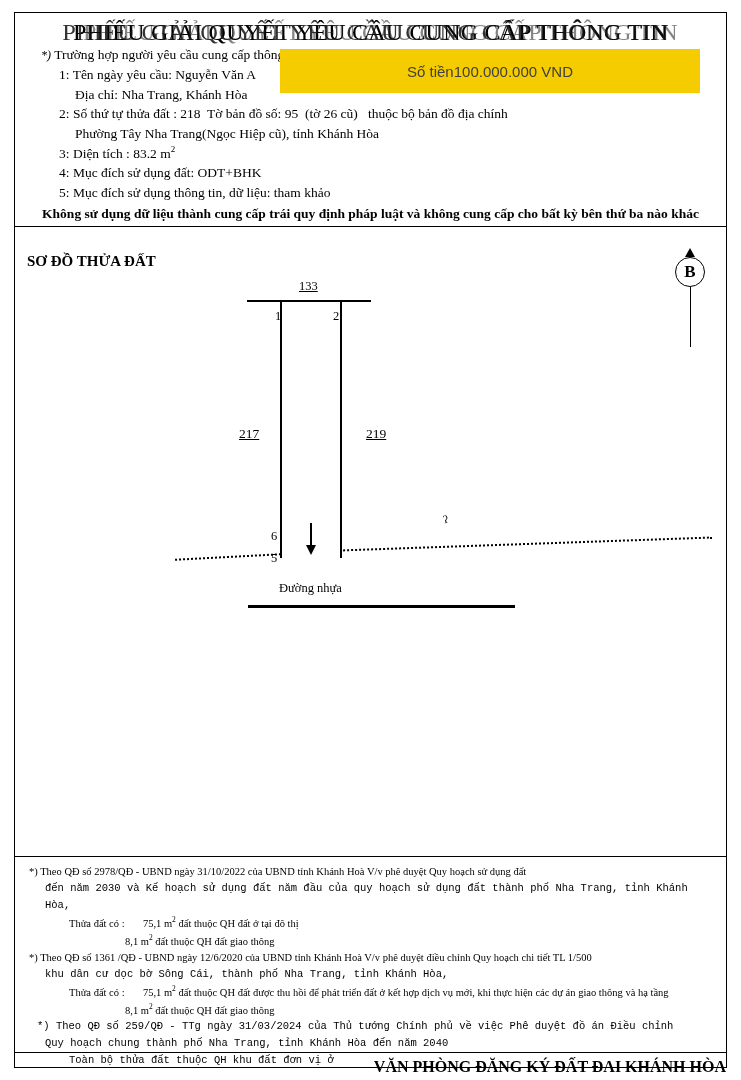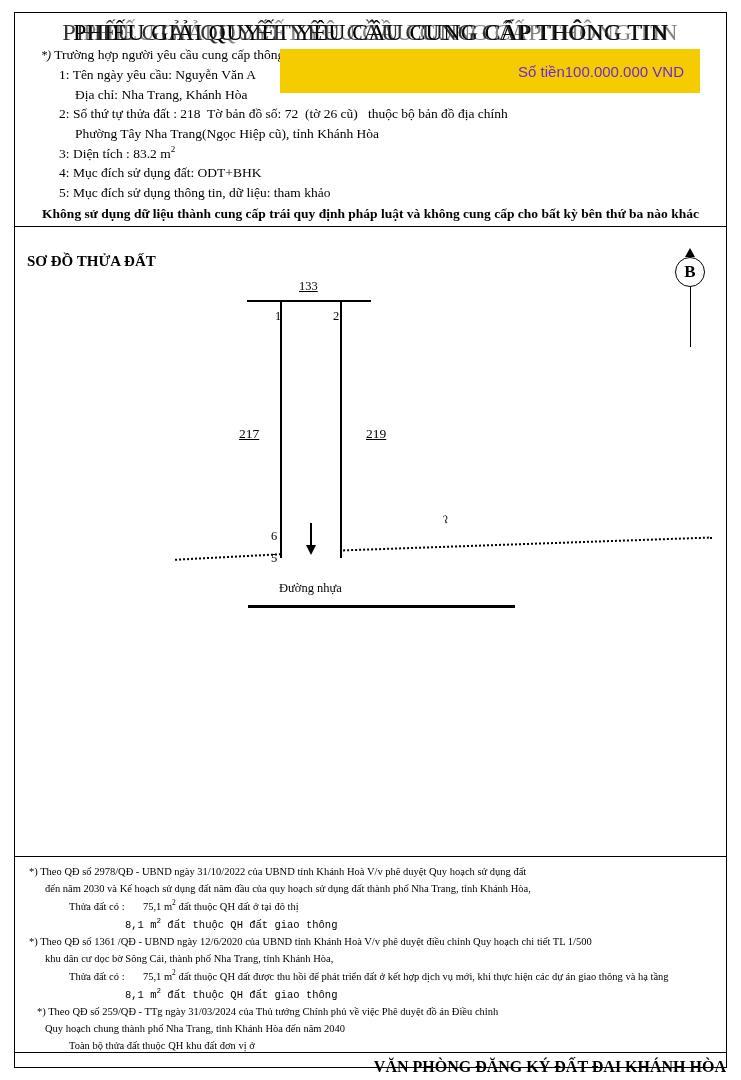--- a/index.html
+++ b/index.html
@@ -71,25 +71,25 @@
   
   .money-bar {
     position: absolute;
     left: 265px;
     top: 36px;
     width: 420px;
     height: 44px;
     background: #f5cc00;
     display: flex;
     align-items: center;
-    justify-content: flex-end;
+    justify-content: center;
     padding: 0 16px;
     font-family: "Liberation Sans", sans-serif;
     font-size: 15px;
-    color: #6d28d9;
+    color: #404040;
     z-index: 5;
   }
   
   .diagram {
     position: relative;
     height: 612px;
     border-bottom: 1.5px solid #000;
     margin-top: 18px;
   }
   .diagram-title {
@@ -142,23 +142,23 @@
   }
   
   .notes {
     padding: 6px 10px 4px 14px;
     font-size: 10.5px;
     line-height: 1.62;
     border-bottom: 1.5px solid #000;
     height: 196px;
   }
   .notes .p1 { padding-left: 0; }
-  .notes .p2 { padding-left: 16px; }
+  .notes .p2 { padding-left: 16px; font-family: Liberation Mono, monospace; }
   .notes .p3 { padding-left: 40px; }
-  .notes .p4 { padding-left: 96px; font-family: Liberation Mono, monospace; }
+  .notes .p4 { padding-left: 96px; }
   .notes .sup { font-size: 7.5px; }
   
   .office {
     text-align: right;
     font-weight: bold;
     font-size: 16px;
     padding: 5px 0 6px 0;
     border-bottom: 1.5px solid #000;
   }
   
@@ -209,21 +209,21 @@
         <span>Nguyễn Văn A</span>
       </div>
       <div class="ln indent2">
         <span>Địa chỉ:</span>
         <span>Nha Trang, Khánh Hòa</span>
       </div>
       <div class="ln indent1">
         <span>2: Số thứ tự thửa đất :</span>
         <span>218</span>&nbsp;
         <span>Tờ bản đồ số:</span>
-        <span>72</span>&nbsp;
+        <span>95</span>&nbsp;
         <span>(tờ 26 cũ)</span>&nbsp;&nbsp;
         <span>thuộc bộ bản đồ địa chính</span>
       </div>
       <div class="ln indent2">Phường Tây Nha Trang(Ngọc Hiệp cũ), tỉnh Khánh Hòa</div>
       <div class="ln indent1">
         <span>3: Diện tích : 83.2  m</span><span class="sup">2</span>
       </div>
       <div class="ln indent1">4: Mục đích sử dụng đất:  ODT+BHK</div>
       <div class="ln indent1">5: Mục đích sử dụng thông tin, dữ liệu: tham khảo</div>
     </div>

